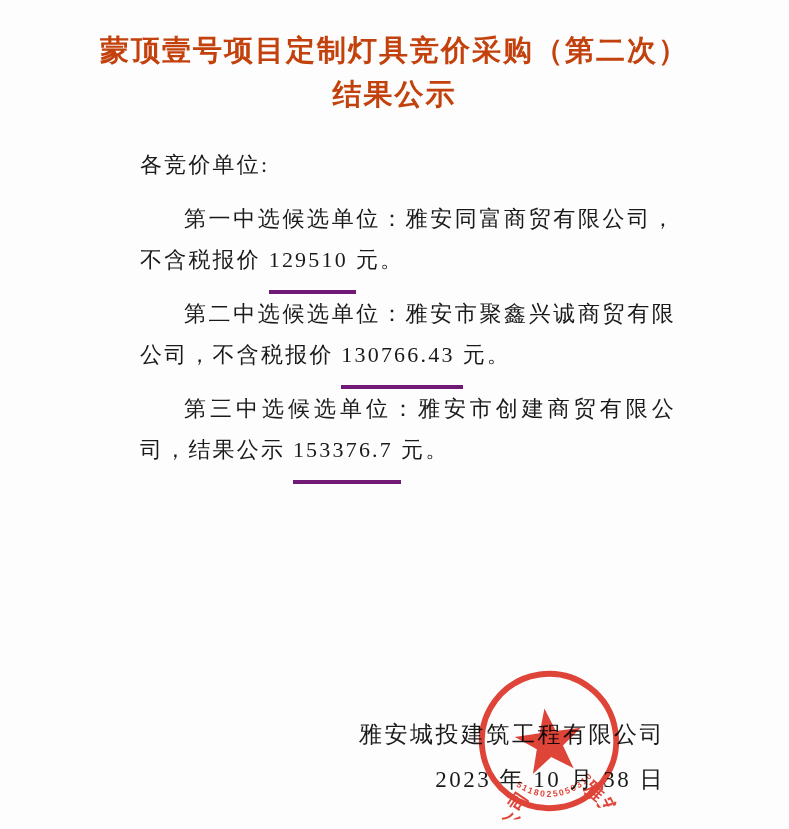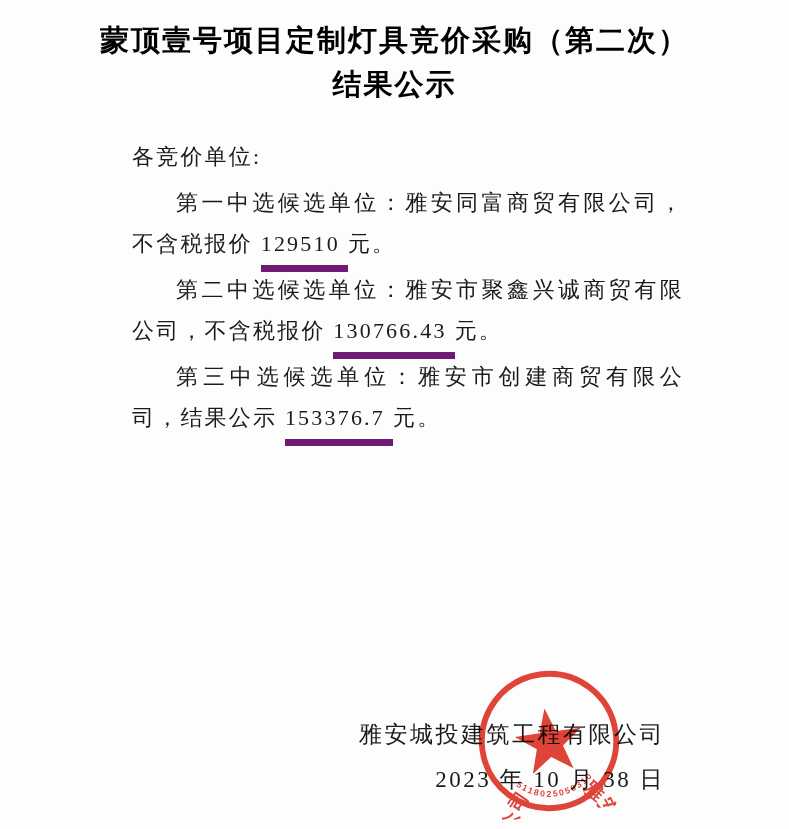--- a/index.html
+++ b/index.html
@@ -8,48 +8,48 @@
     position: relative;
     width: 789px;
     height: 829px;
     background: #fdfdfd;
     overflow: hidden;
     color: #1c1c1c;
     font-family: "Liberation Serif", serif;
   }
   .title-block {
     position: absolute;
-    top: 18px;
+    top: 28px;
     left: 0;
     width: 100%;
     text-align: center;
     font-family: "Liberation Sans", sans-serif;
     font-weight: 700;
     font-size: 29px;
     line-height: 44px;
     letter-spacing: 2px;
-    color: #000000;
+    color: #c2410c;
   }
   .doc-body {
     position: absolute;
     top: 132px;
     left: 128px;
     width: 560px;
     font-size: 22px;
     line-height: 41.5px;
     letter-spacing: 2.2px;
     text-align: justify;
     color: #1a1a1a;
   }
-  .doc-body p { margin: 4px; }
+  .doc-body p { margin: 12px; }
   .doc-body p.indent { text-indent: 2em; }
   .u {
-    border-bottom: 7px solid #701a75;
+    border-bottom: 4px solid #701a75;
     padding-right: 8px;
-    padding-bottom: 9px;
+    padding-bottom: 18px;
   }
   .signature {
     position: absolute;
     top: 712px;
     right: 124px;
     text-align: right;
     font-size: 23px;
     line-height: 45px;
     letter-spacing: 2.5px;
     color: #1a1a1a;

